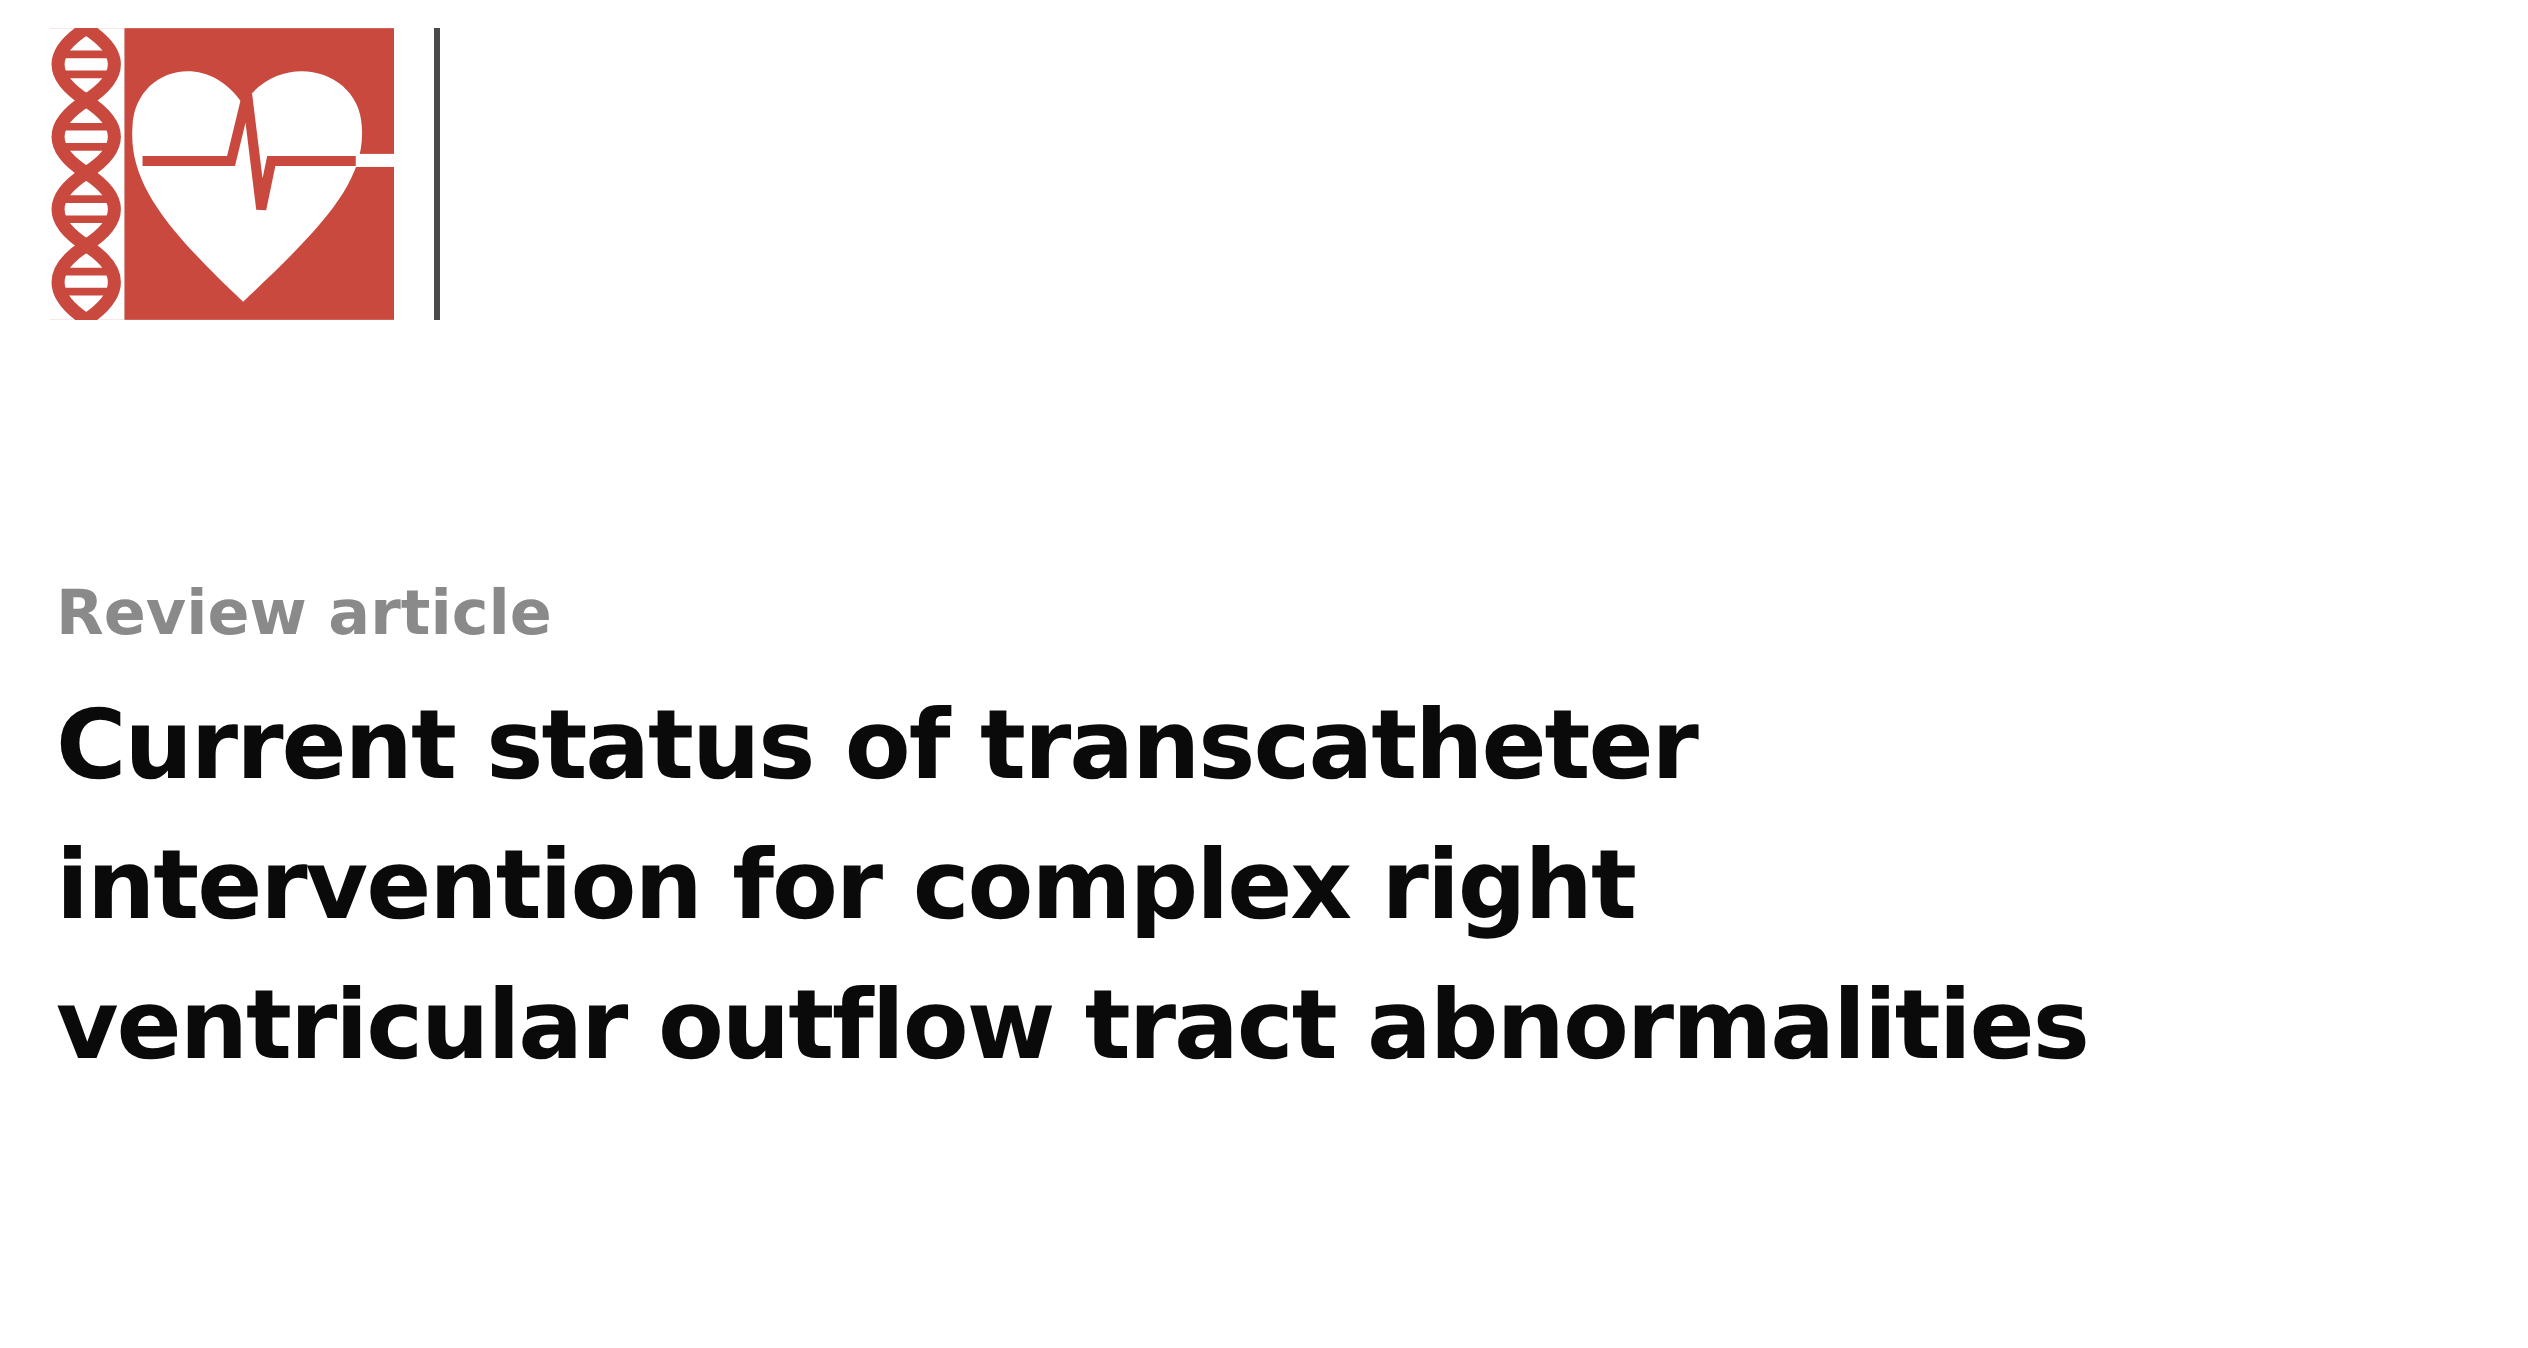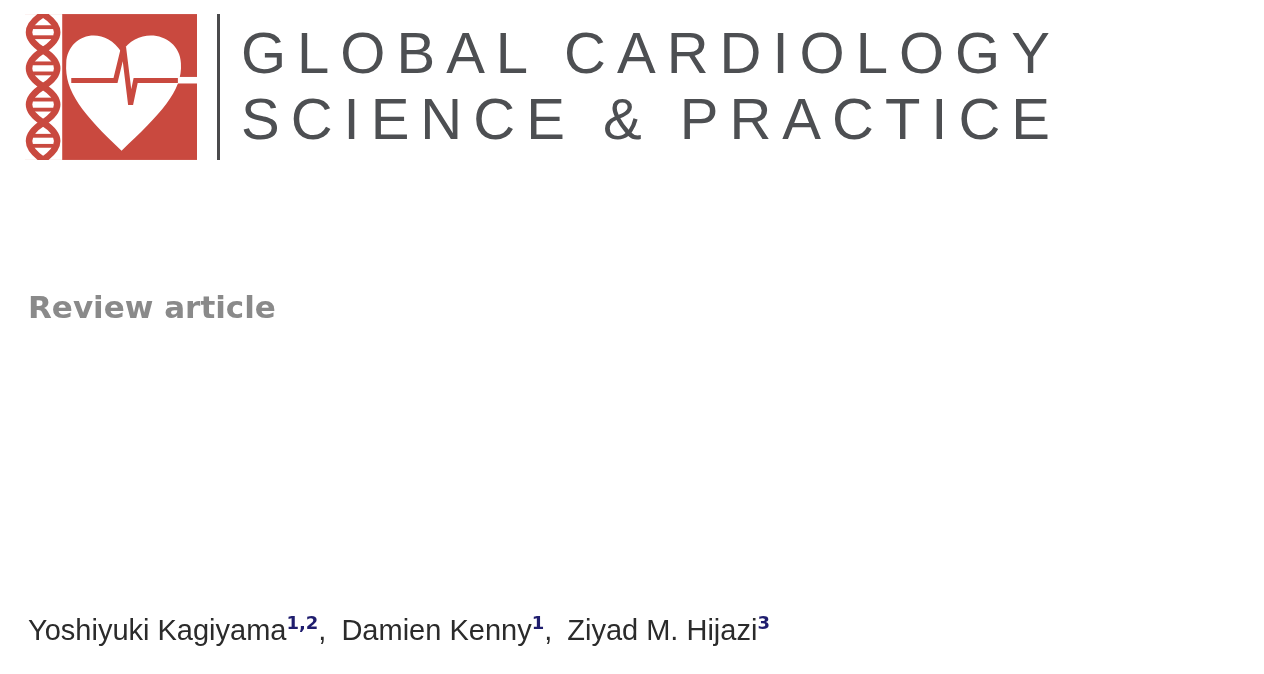--- a/index.html
+++ b/index.html
@@ -119,25 +119,23 @@
       <path d="M96,136 C58,100 39,77 41,49 C42,20 78,10 96,38 C114,10 154,20 155,49 C157,77 134,100 96,136 Z" fill="#ffffff"></path>
       <rect x="150" y="62.5" width="21" height="6.5" fill="#ffffff"></rect>
     </g>
     <g>
       <path d="M46,66 L90,66 L98,33 L105,90 L110,66 L152,66" fill="none" stroke="#c9493f" stroke-width="5" stroke-linejoin="miter"></path>
     </g>
   </svg>
 
   <div class="logo-divider"></div>
 
-  <div class="journal-name">
-    <div>GLOBAL CARDIOLOGY</div>
-    <div>SCIENCE &amp; PRACTICE</div>
-  </div>
 
   <div class="kicker">Review article</div>
 
+  <h1 class="title">
+    <div>Current status of transcatheter</div>
+    <div>intervention for complex right</div>
+    <div>ventricular outflow tract abnormalities</div>
+  </h1>
 
-  <div class="authors">
-    <span class="author"><span>Yoshiyuki Kagiyama</span><sup class="aff">1,2</sup><span class="author-suffix">,</span></span><span class="author"><span>Damien Kenny</span><sup class="aff">1</sup><span class="author-suffix">,</span></span><span class="author"><span>Ziyad M. Hijazi</span><sup class="aff">3</sup><span class="author-suffix"></span></span>
-  </div>
 
 </div>
 
 </body></html>

